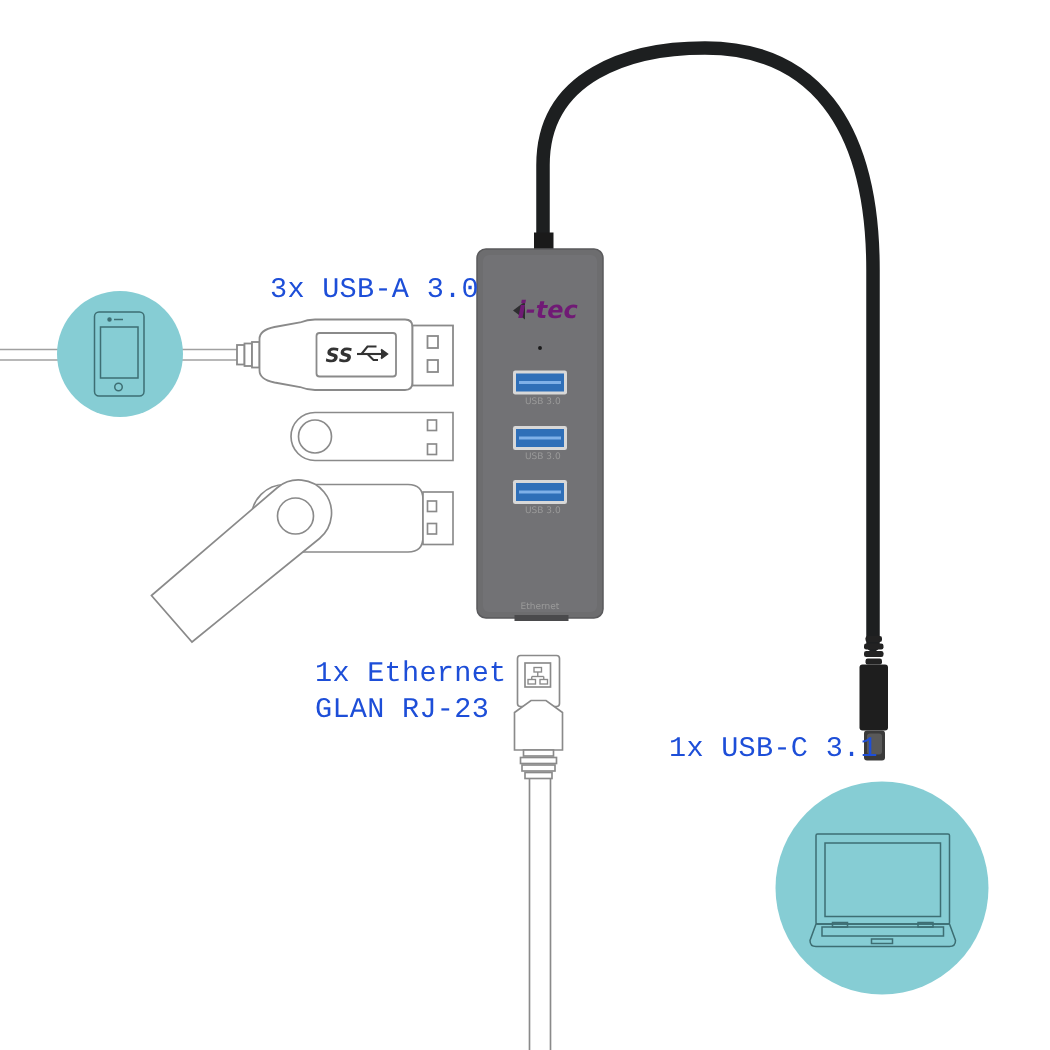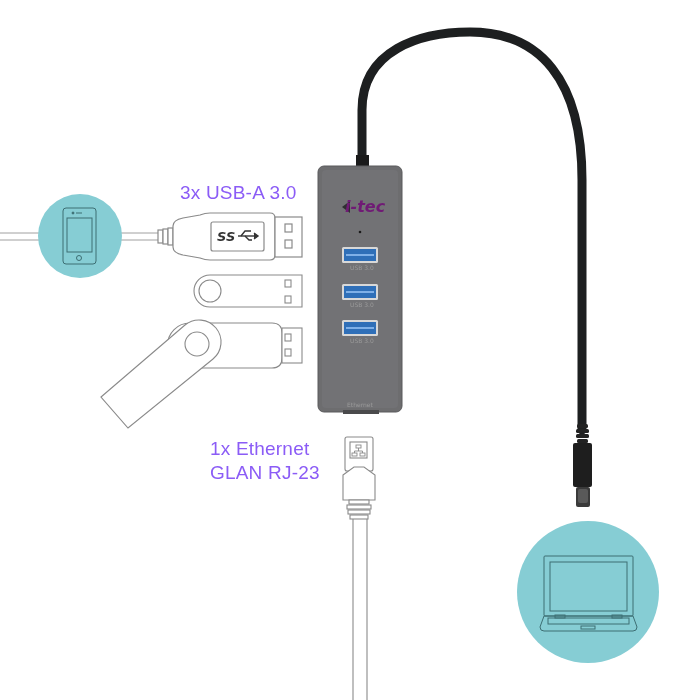--- a/index.html
+++ b/index.html
@@ -1,20 +1,20 @@
 <!DOCTYPE html>
 <html><head>
   <meta charset="utf-8">
   <style>
     html, body { margin: 0; padding: 0; background: #ffffff; }
     body { width: 700px; height: 700px; position: relative; overflow: hidden;
            font-family: "DejaVu Sans", sans-serif; }
     .stage { position: absolute; left: 0; top: 0; width: 700px; height: 700px; }
     svg.art { position: absolute; left: 0; top: 0; }
-    .label { position: absolute; color: #8b5cf6; font-family: Liberation Sans, sans-serif;
+    .label { position: absolute; color: #1d4ed8; font-family: Liberation Mono, monospace;
              font-weight: 300; letter-spacing: 0.2px; white-space: nowrap; }
     .lbl-usba { left: 180px; top: 182px; font-size: 19px; }
     .lbl-eth { left: 210px; top: 437px; font-size: 19px; text-align: right; line-height: 24px; width: 92px; }
     .lbl-eth span { display: block; text-align: center; }
     .lbl-usbc { left: 446px; top: 488px; font-size: 19px; }
     .hub-text { position: absolute; color: #9a9a9a; font-size: 6px; }
   </style>
 </head>
 <body>
 
@@ -145,13 +145,14 @@
   <div class="hub-text" style="left:350px;top:264px;">USB 3.0</div>
   <div class="hub-text" style="left:350px;top:301px;">USB 3.0</div>
   <div class="hub-text" style="left:350px;top:337px;">USB 3.0</div>
   <div class="hub-text" style="left:347px;top:401px;">Ethernet</div>
 
   <div class="label lbl-usba">3x USB-A 3.0</div>
   <div class="label lbl-eth">
     <span>1x Ethernet</span>
     <span>GLAN RJ-23</span>
   </div>
+  <div class="label lbl-usbc">1x USB-C 3.1</div>
 </div>
 
 </body></html>

